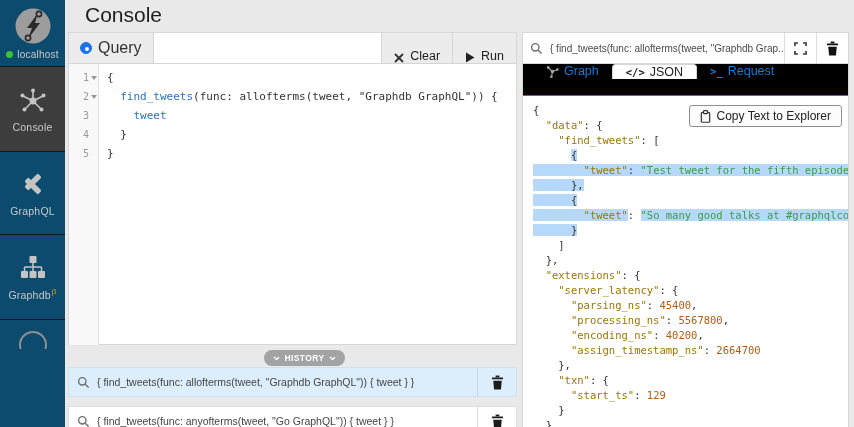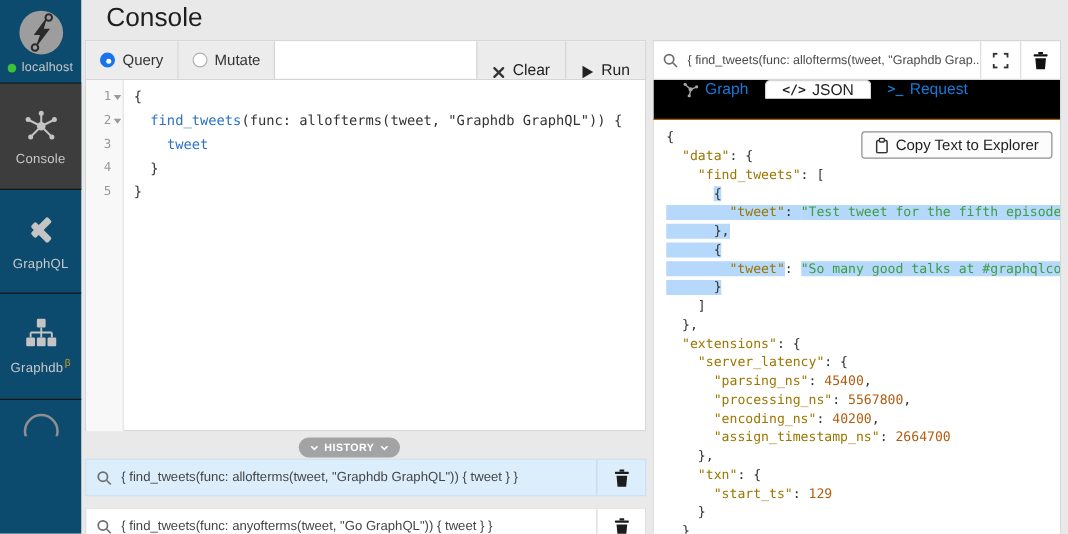--- a/index.html
+++ b/index.html
@@ -26,21 +26,21 @@
   .topbar h1{margin:0 0 0 20px;font-size:21px;font-weight:500;color:#1e1e1e}
 
   
   .card{position:absolute;background:#fff;border:1px solid #d7d7d7;box-sizing:border-box}
   .left-card{left:68px;top:32px;width:449px;height:313px}
   .right-card{left:522px;top:32px;width:327px;height:500px}
 
   
   .toolbar{height:30px;display:flex;align-items:stretch;border-bottom:1px solid #d5d5d5;background:#fff}
   .mode-tab{display:flex;align-items:center;gap:6px;padding:0 11px;background:#ececec;
-            border-right:1px solid #d5d5d5;font-size:12px;color:#333;cursor:pointer}
+            border-right:1px solid #d5d5d5;font-size:16px;color:#333;cursor:pointer}
   .radio{width:12px;height:12px;border-radius:50%;background:#fff;border:1px solid #b3b3b3;box-sizing:border-box;position:relative}
   .radio.on{background:#1a73e8;border-color:#1a73e8}
   .radio.on::after{content:"";position:absolute;left:4px;top:4px;width:4px;height:4px;border-radius:50%;background:#fff}
   .tb-spacer{flex:1}
   .tb-btn{display:flex;align-items:flex-end;gap:6px;padding:0 12px;background:#ececec;
           border-left:1px solid #d5d5d5;font-size:12.5px;color:#222;cursor:pointer}
 
   
   .editor{position:relative;height:281px;display:flex;font-family:"DejaVu Sans Mono","Liberation Mono",monospace}
   .gutter{width:30px;background:#f8f8f8;border-right:1px solid #e4e4e4;padding-top:4px;box-sizing:border-box}
@@ -48,21 +48,21 @@
   .gnum .n{text-align:right}
   .fold{width:9px;height:19px;display:inline-block;position:relative}
   .fold.on::after{content:"";position:absolute;top:8px;left:2px;width:0;height:0;
                   border-left:3.5px solid transparent;border-right:3.5px solid transparent;border-top:4.5px solid #999}
   .codelines{flex:1;padding:4px 0 0 8px;overflow:hidden}
   .cl{height:19px;line-height:19px;font-size:11px;white-space:pre;color:#333}
   .c-d{color:#2b72c2;font-weight:normal}
   .c-p{color:#333}
 
   
-  .hist-pill{position:absolute;left:55px;width:449px;top:350px;display:flex;justify-content:center;pointer-events:none}
+  .hist-pill{position:absolute;left:80px;width:449px;top:350px;display:flex;justify-content:center;pointer-events:none}
   .hist-pill .pill{pointer-events:auto;display:flex;align-items:center;gap:4px;background:#a3a3a3;color:#fff;
                    font-size:8.5px;font-weight:bold;letter-spacing:.4px;border-radius:8px;padding:3px 9px;cursor:pointer}
   .hist-item{position:absolute;left:68px;width:449px;height:30px;display:flex;align-items:stretch;
              box-sizing:border-box;border:1px solid #dedede;background:#fff;cursor:pointer}
   .hist-item.sel{background:#dceefb;border-color:#cfe2f3}
   .hicon{width:28px;display:flex;align-items:center;justify-content:center}
   .htext{flex:1;display:flex;align-items:center;font-size:10.5px;color:#454545;white-space:nowrap;overflow:hidden}
   .htrash{width:38px;display:flex;align-items:center;justify-content:center;border-left:1px solid #d9d9d9;cursor:pointer}
   .hist-item.sel .htrash{border-left-color:#c4d9ec}
 
@@ -163,24 +163,20 @@
 
 <div class="topbar">
   <h1>Console</h1>
 </div>
 
 <div class="card left-card">
   <div class="toolbar">
     <div class="mode-tab">
       <span class="radio on"></span>
       <span>Query</span>
-    </div>
-    <div class="mode-tab">
-      <span class="radio"></span>
-      <span>Mutate</span>
     </div>
     <div class="tb-spacer"></div>
     <div class="tb-btn">
       <svg width="10" height="10" viewBox="0 0 10 10">
         <g stroke="#333" stroke-width="1.8" stroke-linecap="round">
             <line x1="1.5" y1="1.5" x2="8.5" y2="8.5"></line>
             <line x1="8.5" y1="1.5" x2="1.5" y2="8.5"></line>
           </g>
       </svg>
       <span>Clear</span>

